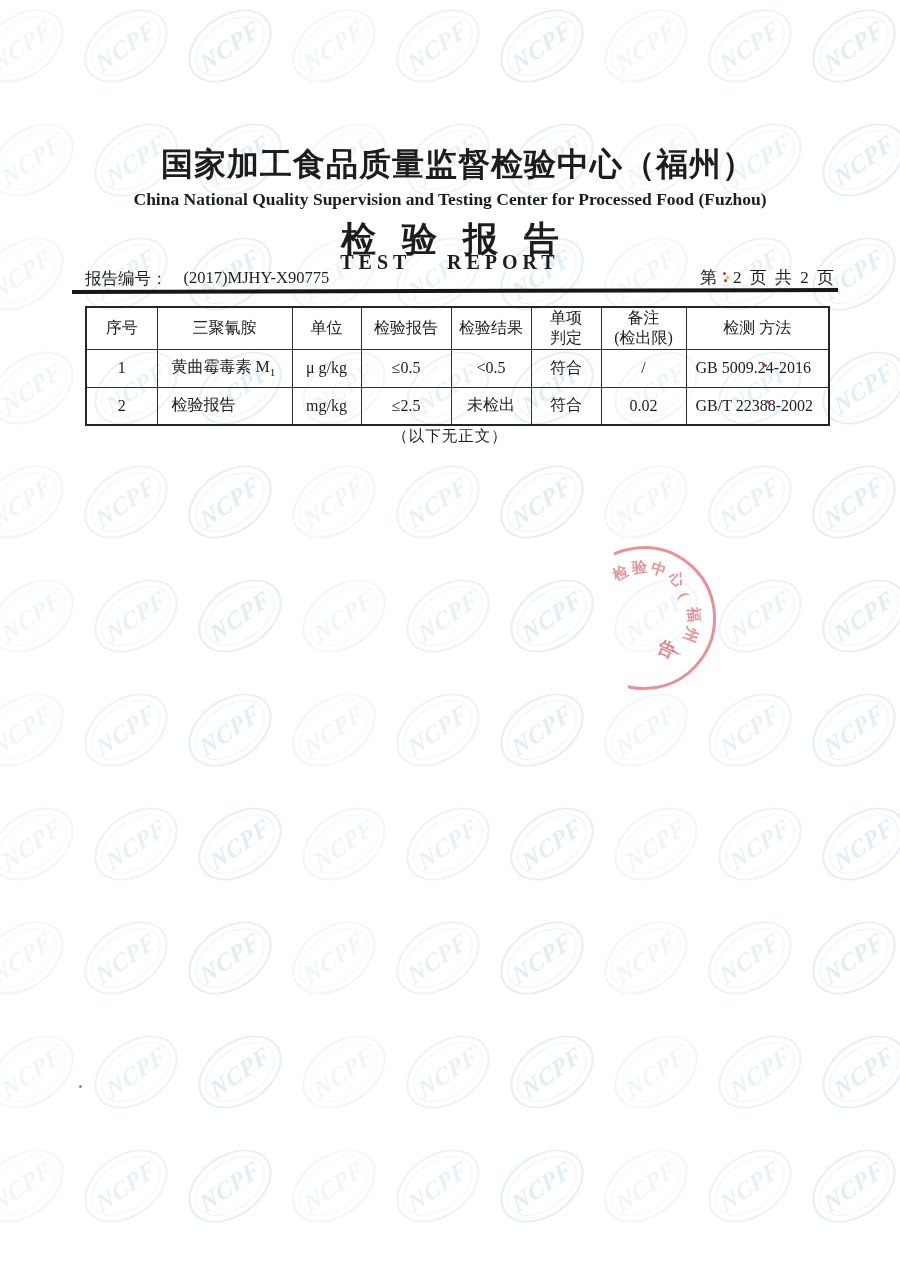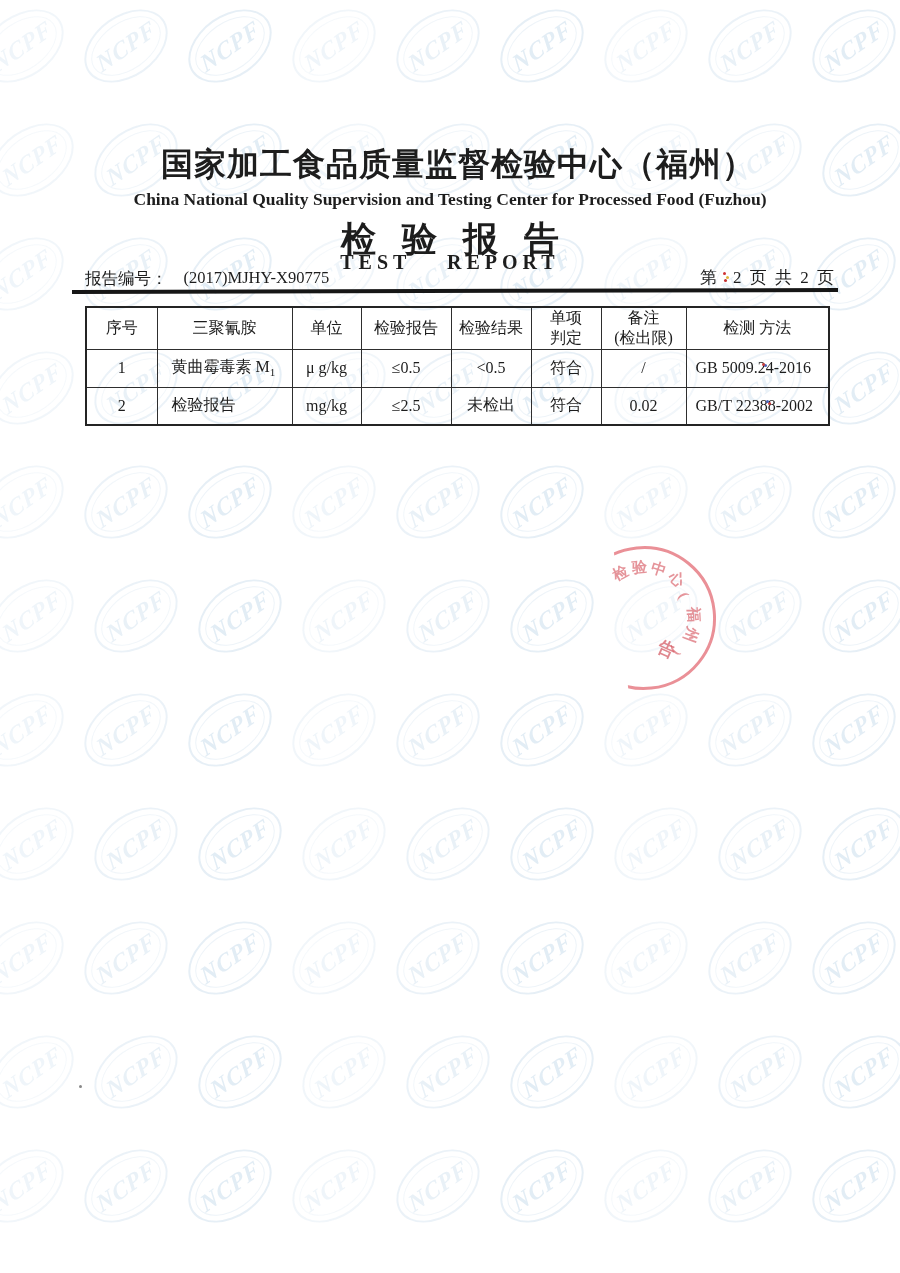--- a/index.html
+++ b/index.html
@@ -440,20 +440,21 @@
         <td>mg/kg</td>
         <td>≤2.5</td>
         <td>未检出</td>
         <td>符合</td>
         <td>0.02</td>
         <td class="method"><span>GB/T 22388-2002</span><span class="speck r2"></span></td>
       </tr>
     </tbody>
   </table>
 
+  <div class="footer-note">（以下无正文）</div>
 
   <div class="stamp">
     <div class="stamp-ring"></div>
     <div class="stamp-bottom">告</div>
   <span class="stamp-char" style="left: 40.5264px; top: 19.8526px; transform: rotate(-28deg);">检</span>
       <span class="stamp-char" style="left: 59.6422px; top: 14.1903px; transform: rotate(-5deg);">验</span>
       <span class="stamp-char" style="left: 79.4508px; top: 16.4472px; transform: rotate(18deg);">中</span>
       <span class="stamp-char" style="left: 96.803px; top: 26.2645px; transform: rotate(41deg);">心</span>
       <span class="stamp-char" style="left: 108.94px; top: 42.0814px; transform: rotate(64deg);">(</span>
       <span class="stamp-char" style="left: 113.931px; top: 61.3832px; transform: rotate(87deg);">福</span>

